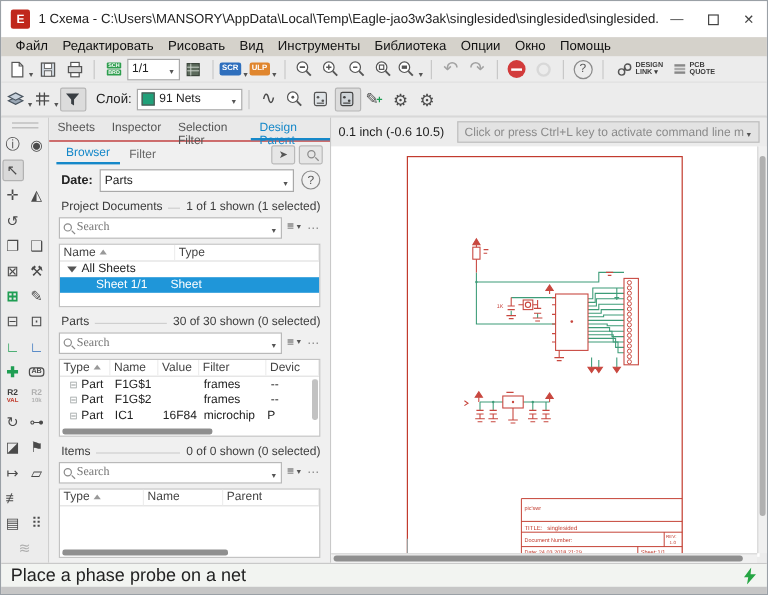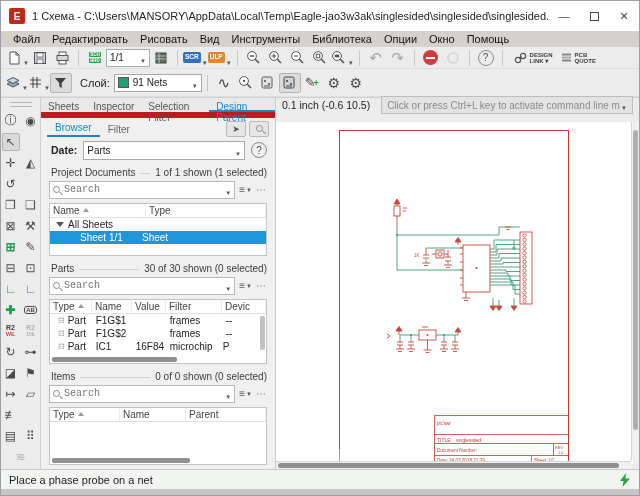--- a/index.html
+++ b/index.html
@@ -58,66 +58,66 @@
 .ticon.green { color:#1f9e53; font-weight:bold; }
 .ticon.blue { color:#2f6fbd; font-weight:bold; }
 .ticon.gray { color:#b0b0b0; }
 .abox { font-size:6px; font-weight:bold; border:1px solid #4a4a4a; border-radius:3px; padding:0 1px; color:#4a4a4a; }
 .rtxt { font-size:7px; font-weight:bold; color:#3c3c3c; line-height:6px; text-align:center; }
 .rtxt em { font-style:normal; display:block; color:#c0392b; font-size:5px; }
 .rtxt.gray, .rtxt.gray em { color:#b0b0b0; }
 
 
 .panel { width:235px; background:#f0f0f0; border-right:1px solid #c9c9c9; display:flex; flex-direction:column; flex:0 0 auto; min-height:0; }
-.ptabs { display:flex; height:20px; align-items:stretch; background:#e9e9e9; border-bottom:6px solid #b91c1c; font-size:10px; }
+.ptabs { display:flex; height:20px; align-items:stretch; background:#e9e9e9; border-bottom:1px solid #b91c1c; font-size:10px; }
 .ptab { padding:3px 7px 0; color:#555; }
 .ptab.active { color:#1588c9; border-bottom:2px solid #1588c9; }
 .psub { display:flex; height:22px; align-items:flex-end; font-size:10px; padding:0 6px; }
 .stab { padding:2px 8px; color:#666; }
 .stab.active { color:#1588c9; border-bottom:2px solid #1588c9; }
 .psub .spacer { flex:1; }
 .minibtn { width:20px; height:16px; border:1px solid #b9b9b9; background:#e6e6e6; border-radius:2px; display:flex; align-items:center; justify-content:center; font-size:9px; color:#555; margin-left:3px; }
 .viewrow { display:flex; align-items:center; padding:4px 8px 4px 10px; gap:6px; }
 .viewrow .vlabel { font-weight:bold; font-size:10.5px; color:#222; }
 .viewrow .combo { flex:1; height:19px; }
 .sechead { display:flex; align-items:center; padding:3px 8px 1px 10px; font-size:10px; color:#3c3c3c; gap:5px; }
 .sechead .leader { flex:1; border-top:1px solid #cfcfcf; margin-top:2px; }
 .searchrow { display:flex; align-items:center; padding:2px 8px; gap:4px; }
 .searchbox { flex:1; display:flex; align-items:center; border:1px solid #b9b9b9; background:#fff; height:18px; padding:0 3px; }
-.searchbox input { border:none; outline:none; flex:1; font-size:10px; font-family:Liberation Mono, monospace; color:#333; min-width:0; background:transparent; }
+.searchbox input { border:none; outline:none; flex:1; font-size:10px; font-family:Liberation Serif, serif; color:#333; min-width:0; background:transparent; }
 .mag { width:7px; height:7px; border:1.4px solid #8a8a8a; border-radius:50%; position:relative; margin-right:4px; flex:0 0 auto; }
 .mag::after { content:""; position:absolute; width:4px; height:1.4px; background:#8a8a8a; transform:rotate(45deg); left:5px; top:6px; }
 .listbtn { font-size:10px; color:#555; display:flex; align-items:flex-end; }
 .dots { color:#888; font-size:10px; letter-spacing:1px; }
 .tblbox { background:#fff; border:1px solid #c3c3c3; margin:2px 8px 4px; position:relative; overflow:hidden; }
 .thead { display:flex; border-bottom:1px solid #e0e0e0; color:#444; font-size:10px; height:14px; }
 .tc { padding:0 3px; overflow:hidden; white-space:nowrap; border-right:1px solid #eee; height:100%; display:flex; align-items:center; }
 .sortup { width:0; height:0; border-left:3px solid transparent; border-right:3px solid transparent; border-bottom:4px solid #999; margin-left:3px; }
 .trowline { display:flex; height:13px; align-items:center; font-size:10px; color:#222; }
 .trowline.sel { background:#1f96d9; color:#fff; }
 .groupcaret { width:0; height:0; border-left:4px solid transparent; border-right:4px solid transparent; border-top:5px solid #555; margin:0 4px 0 6px; }
 .picon { color:#9aa0a0; font-size:8px; margin:0 3px 0 8px; }
 .hthumb { position:absolute; left:2px; bottom:1px; height:5px; background:#8f8f8f; border-radius:2px; }
 .vthumb { position:absolute; right:1px; width:5px; background:#c2c2c2; border-radius:2px; }
 
 
 .canvas { flex:1; position:relative; background:#ececec; min-width:0; }
-.ctop { height:14px; display:flex; align-items:center; padding:0 6px; gap:11px; }
+.ctop { height:24px; display:flex; align-items:center; padding:0 6px; gap:11px; }
 .coords { font-size:10.5px; color:#222; white-space:nowrap; }
 .cmd { flex:1; height:18px; background:#e3e3e3; border:1px solid #bdbdbd; display:flex; align-items:center; padding:0 5px; color:#8a8a8a; font-size:10px; overflow:hidden; }
 .cmd .ph { flex:1; white-space:nowrap; overflow:hidden; }
 .sheet { position:absolute; left:0; top:24px; width:357px; height:342px; background:#fff; overflow:hidden; }
 .vscroll { position:absolute; right:0; top:24px; bottom:8px; width:8px; background:#f0f0f0; border-left:1px solid #d6d6d6; }
 .vscroll .th { position:absolute; left:1px; right:1px; top:8px; height:300px; background:#b0b0b0; border-radius:3px; }
 .hscroll { position:absolute; left:0; right:8px; bottom:0; height:8px; background:#f0f0f0; border-top:1px solid #d6d6d6; }
 .hscroll .th { position:absolute; top:1px; bottom:1px; left:2px; width:96%; background:#8f8f8f; border-radius:3px; }
 
 
 .status { height:20px; background:#f2f4f1; border-top:1px solid #c9c9c9; display:flex; align-items:center; padding:0 8px; flex:0 0 auto; }
-.status .stext { flex:1; font-size:11px; color:#222; }
+.status .stext { flex:1; font-size:15px; color:#222; }
 .bstrip { height:6px; background:#c6c6c6; flex:0 0 auto; }
 </style>
 </head>
 <body>
 
 <div id="win">
 
   <div class="titlebar">
     <span class="appicon">E</span>
     <span class="title">1 Схема - C:\Users\MANSORY\AppData\Local\Temp\Eagle-jao3w3ak\singlesided\singlesided\singlesided.sch</span>

